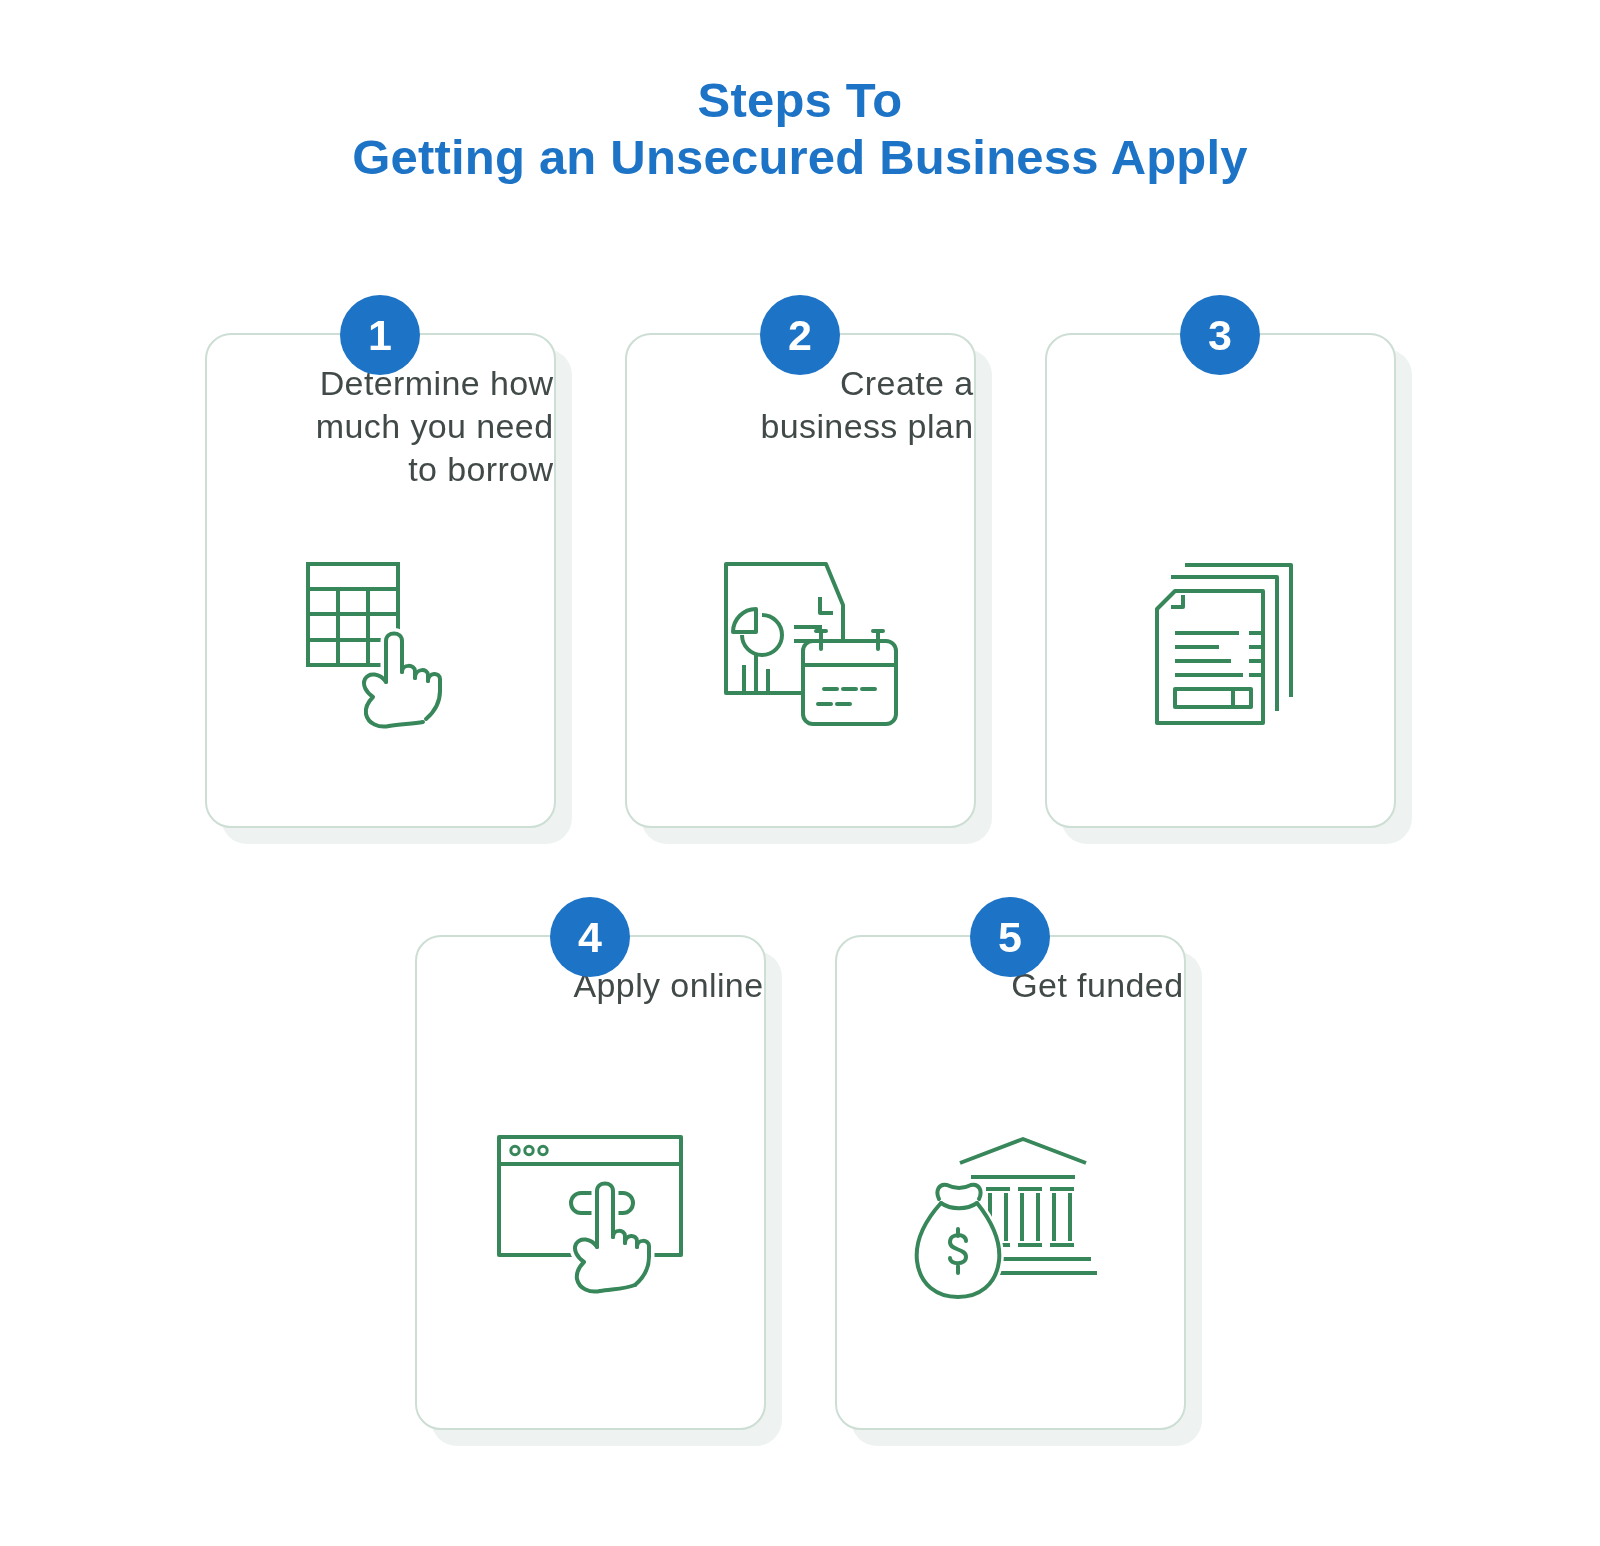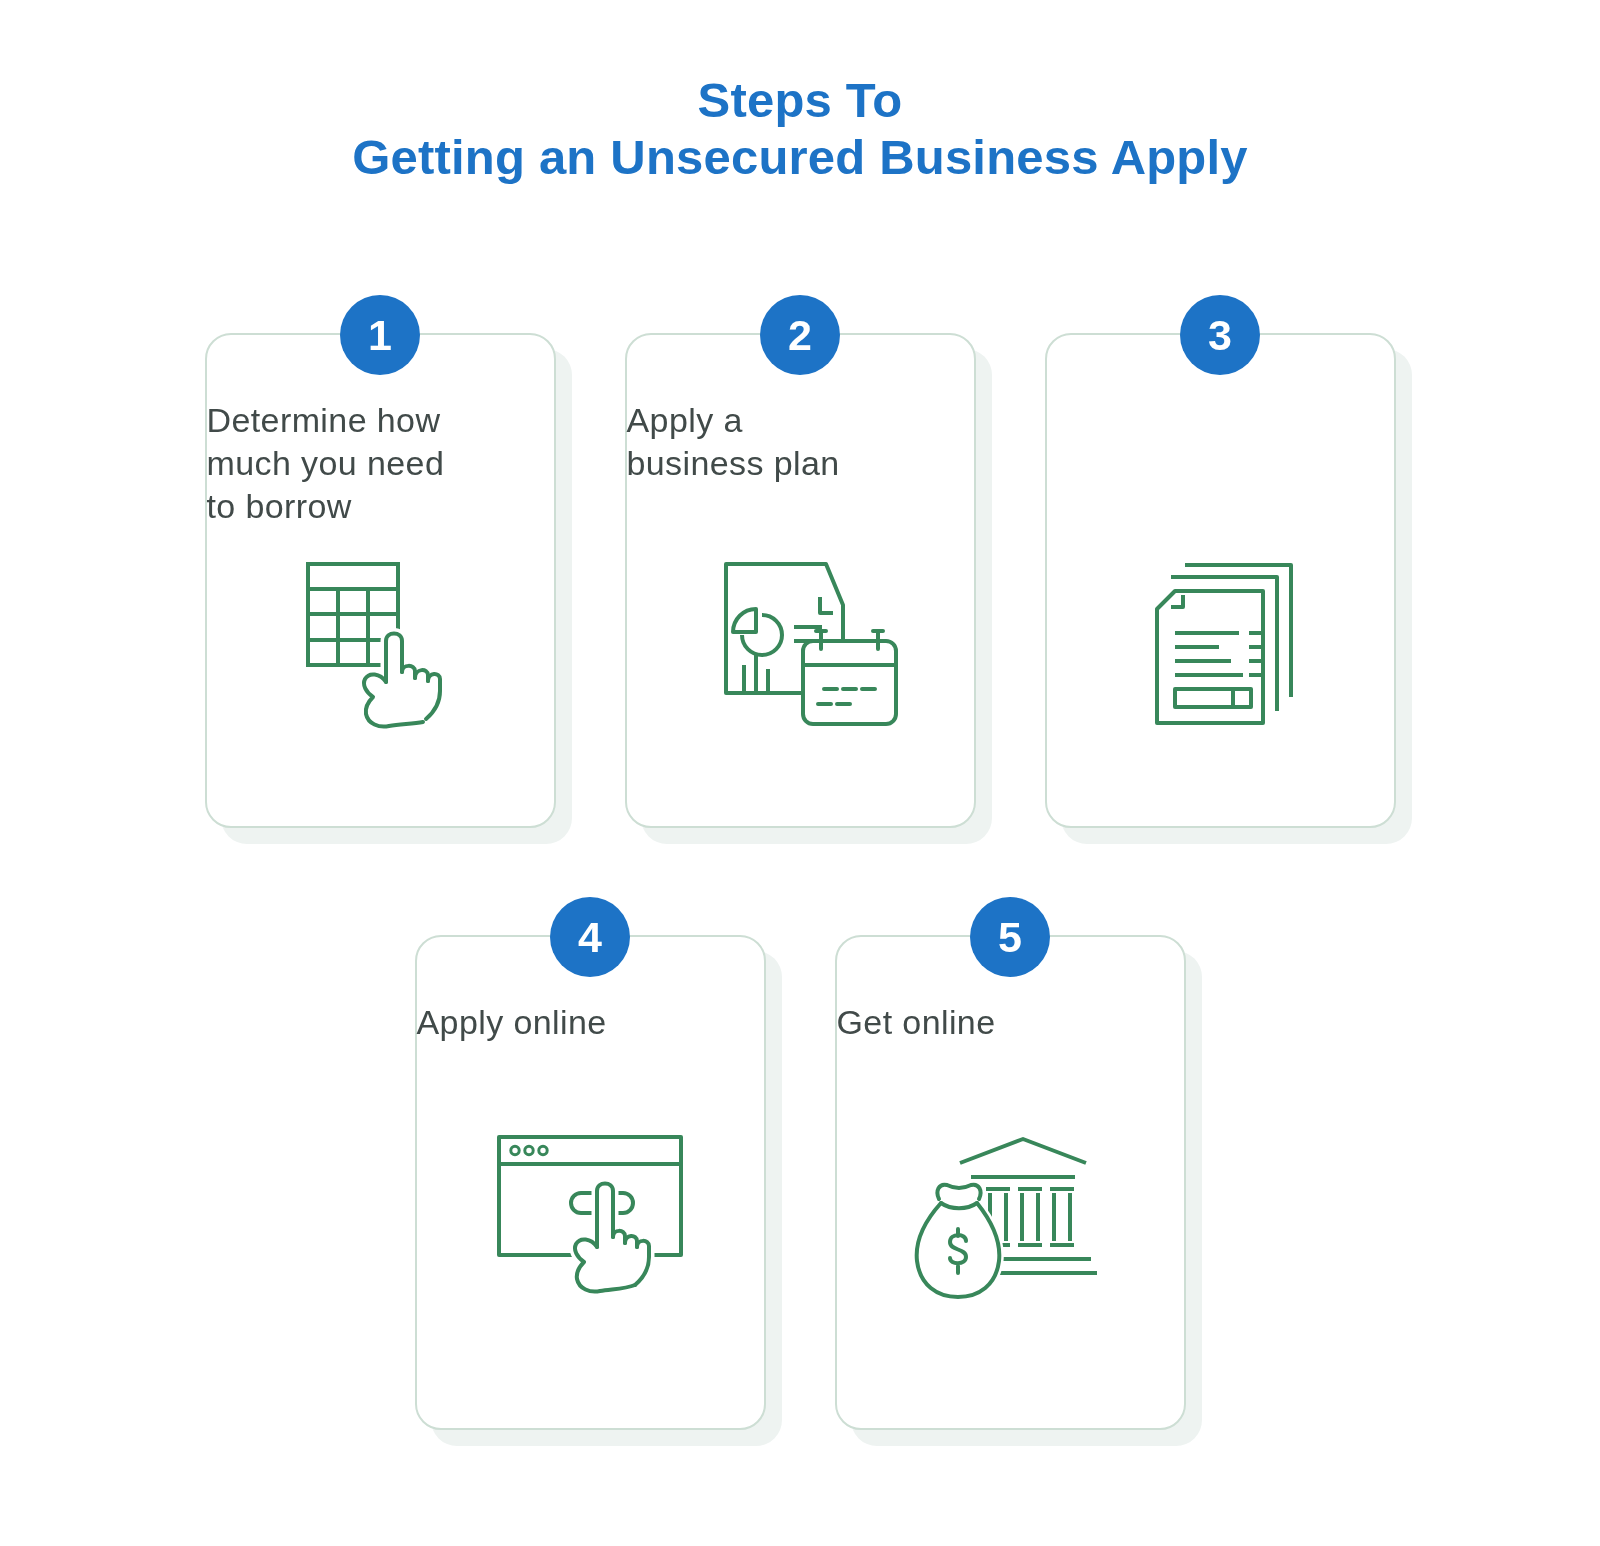--- a/index.html
+++ b/index.html
@@ -48,22 +48,22 @@
     top:-40px;left:50%;
     transform:translateX(-50%);
     width:80px;height:80px;
     border-radius:50%;
     background:var(--badge-blue);
     color:#fff;
     font-size:43px;font-weight:700;
     display:flex;align-items:center;justify-content:center;
   }
   .card-label{
-    margin-top:64px;
-    text-align:left;
+    margin-top:27px;
+    text-align:right;
     color:var(--text);
     font-size:34px;
     line-height:1.26;
     letter-spacing:0.4px;
     white-space:pre-line;
   }
   .icon-wrap{
     position:absolute;
     left:0;right:0;
     display:flex;justify-content:center;
@@ -102,21 +102,21 @@
             <path d="M110,117 C110,107 123,107 123,114 V120"></path>
             <path d="M123,120 C123,111 135,111 135,118 V130 C135,143 128,152 121,158"></path>
             <path d="M81,121 C75,112 64,111 60,118 C57,124 61,131 68,136 C63,141 60,147 61,153 C63,163 74,167 84,165 C96,163 108,163 118,161"></path>
           </g>
         </svg>
       </div>
     </div>
 
     <div class="card">
       <div class="badge">2</div>
-      <div class="card-label">Apply a
+      <div class="card-label">Create a
 business plan</div>
       <div class="icon-wrap">
         <svg width="205" height="168" viewBox="0 0 205 168">
           <g fill="none" stroke="currentColor" stroke-width="4" stroke-linejoin="round">
             <path d="M128,3 H28 V132 H145 V44 Z"></path>
             <path d="M122,36 V52 H135"></path>
             <path d="M64,54 A20,20 0 1 1 44,74"></path>
             <path d="M58,48 A23,23 0 0 0 35,71 H58 Z"></path>
             <path d="M96,66 H124 M96,80 H116"></path>
             <path d="M46,104 V130 M58,94 V130 M70,108 V130"></path>
@@ -175,21 +175,21 @@
             <path d="M130,110 C130,101 142,101 142,108 V114"></path>
             <path d="M142,114 C142,106 154,106 154,113 V124 C154,137 147,146 140,152"></path>
             <path d="M102,114 C96,105 85,104 81,111 C78,117 82,124 89,129 C84,134 81,140 82,146 C84,156 95,160 105,158 C117,156 130,156 140,152"></path>
           </g>
         </svg>
       </div>
     </div>
 
     <div class="card">
       <div class="badge">5</div>
-      <div class="card-label">Get online</div>
+      <div class="card-label">Get funded</div>
       <div class="icon-wrap">
         <svg width="210" height="175" viewBox="0 0 210 175">
           <g fill="none" stroke="currentColor" stroke-width="4" stroke-linejoin="round">
             <path d="M55,30 L118,6 L181,30"></path>
             <path d="M66,44 H170"></path>
             <path d="M81,56 H105 M85,60 V108 M101,60 V108 M81,112 H105"></path>
             <path d="M113,56 H137 M117,60 V108 M133,60 V108 M113,112 H137"></path>
             <path d="M145,56 H169 M149,60 V108 M165,60 V108 M145,112 H169"></path>
             <path d="M60,126 H186 M66,140 H192"></path>
           </g>

